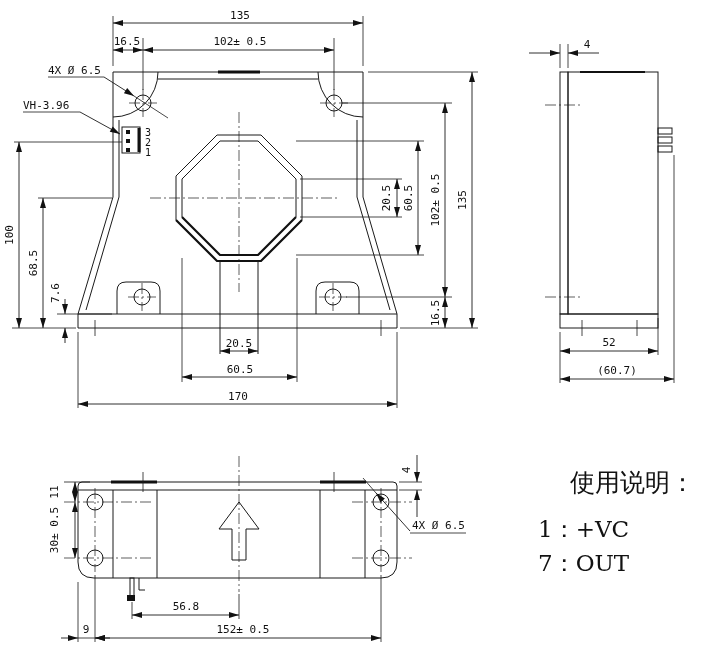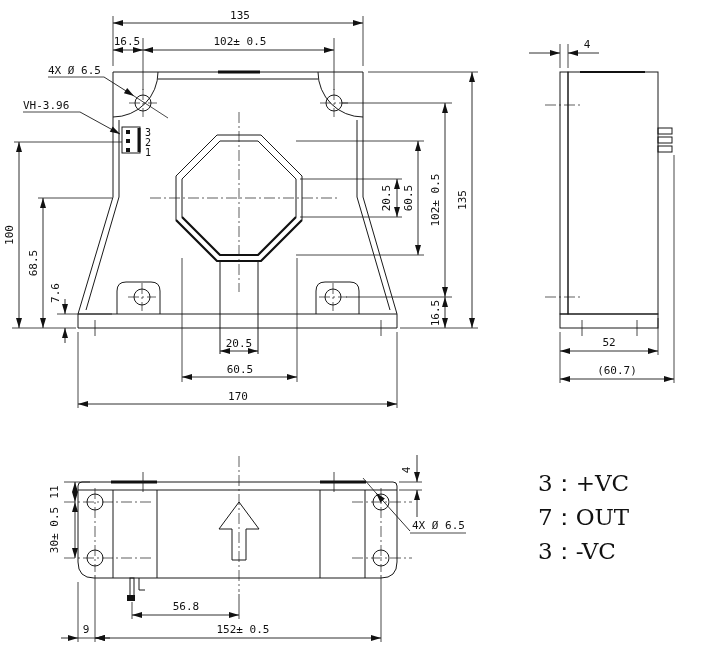--- a/index.html
+++ b/index.html
@@ -198,17 +198,17 @@
     <text class="d" text-anchor="middle" transform="rotate(-90 58 530)" x="58" y="530">30± 0.5</text>
     <text class="d" text-anchor="middle" x="86" y="633">9</text>
     <text class="d" text-anchor="middle" x="243" y="633">152± 0.5</text>
     <text class="d" text-anchor="middle" x="186" y="610">56.8</text>
     <text class="d" text-anchor="middle" transform="rotate(-90 410 470)" x="410" y="470">4</text>
     <text class="d" x="412" y="529">4X Ø 6.5</text>
   </g>
 </svg>
 
   <div class="notes">
-    <div class="notes-item">3：+VC</div>
+    <div class="notes-title">使用说明：</div>
+    <div class="notes-item">1：+VC</div>
     <div class="notes-item">7：OUT</div>
-    <div class="notes-item">3：-VC</div>
   </div>
 </div>
 
 </body></html>

